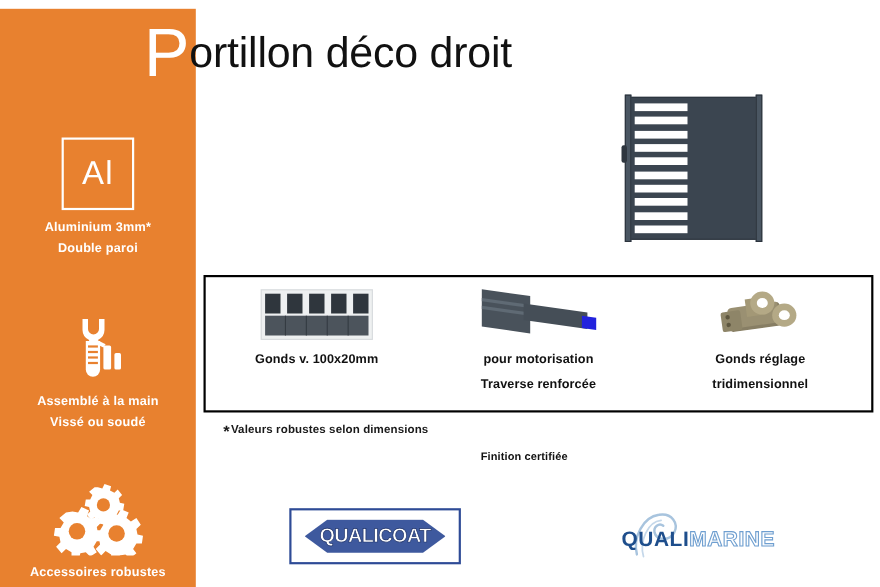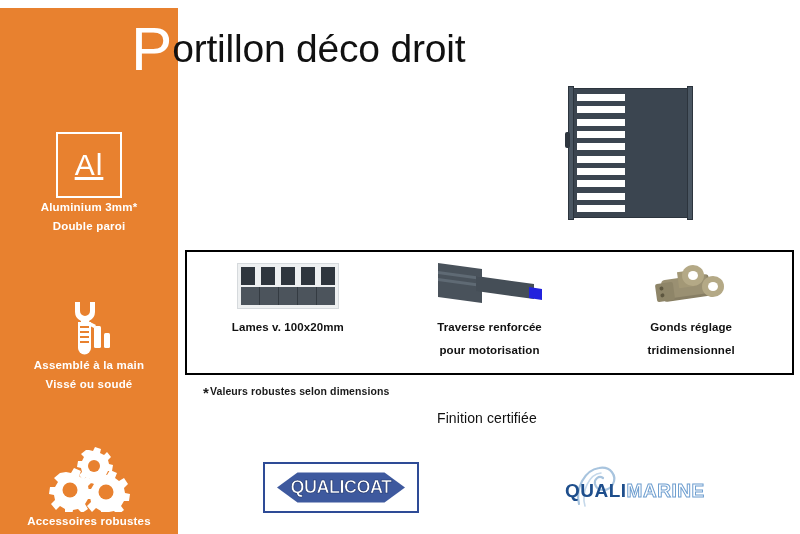--- a/index.html
+++ b/index.html
@@ -29,24 +29,23 @@
     text-align: center;
     color: #ffffff;
   }
   .feature {
     width: 100%;
     text-align: center;
     color: #ffffff;
   }
   .feature-icon {
     display: flex;
-    align-items: flex-end;
+    align-items: center;
     justify-content: center;
     height: 80px;
-    text-decoration: underline;
   }
   .al-box {
     width: 62px;
     height: 62px;
     border: 2px solid #ffffff;
     display: flex;
     align-items: center;
     justify-content: center;
     font-size: 30px;
     font-weight: 300;
@@ -346,22 +345,22 @@
     font-size: 15px;
     font-weight: 800;
     position: relative;
     top: 3px;
     margin-right: 1px;
   }
   .finition {
     position: absolute;
     left: 437px;
     top: 410px;
-    font-size: 14px;
-    font-weight: 400;
+    font-size: 10px;
+    font-weight: 700;
     color: #111111;
     letter-spacing: 0.1px;
   }
 
   
   .qualicoat {
     position: absolute;
     left: 263px;
     top: 462px;
     width: 152px;
@@ -518,36 +517,36 @@
         </div>
         <div class="barreaux-bottom">
           <span></span>
           <span></span>
           <span></span>
           <span></span>
           <span></span>
         </div>
       </div>
     </div>
-    <div class="product-text">Lames v. 100x20mm</div>
+    <div class="product-text">Gonds v. 100x20mm</div>
   </div>
 
   <div class="product">
     <div class="product-img">
       <div class="traverse">
         <div class="traverse-block">
           <div class="ridge r1"></div>
           <div class="ridge r2"></div>
         </div>
         <div class="traverse-arm"></div>
         <div class="traverse-tip"></div>
       </div>
     </div>
+    <div class="product-text">pour motorisation</div>
     <div class="product-text">Traverse renforcée</div>
-    <div class="product-text">pour motorisation</div>
   </div>
 
   <div class="product">
     <div class="product-img">
       <div class="gond">
         <div class="gond-body"></div>
         <div class="gond-neck"></div>
         <div class="gond-lobe l1"></div>
         <div class="gond-lobe l2"></div>
         <div class="gond-plate">

